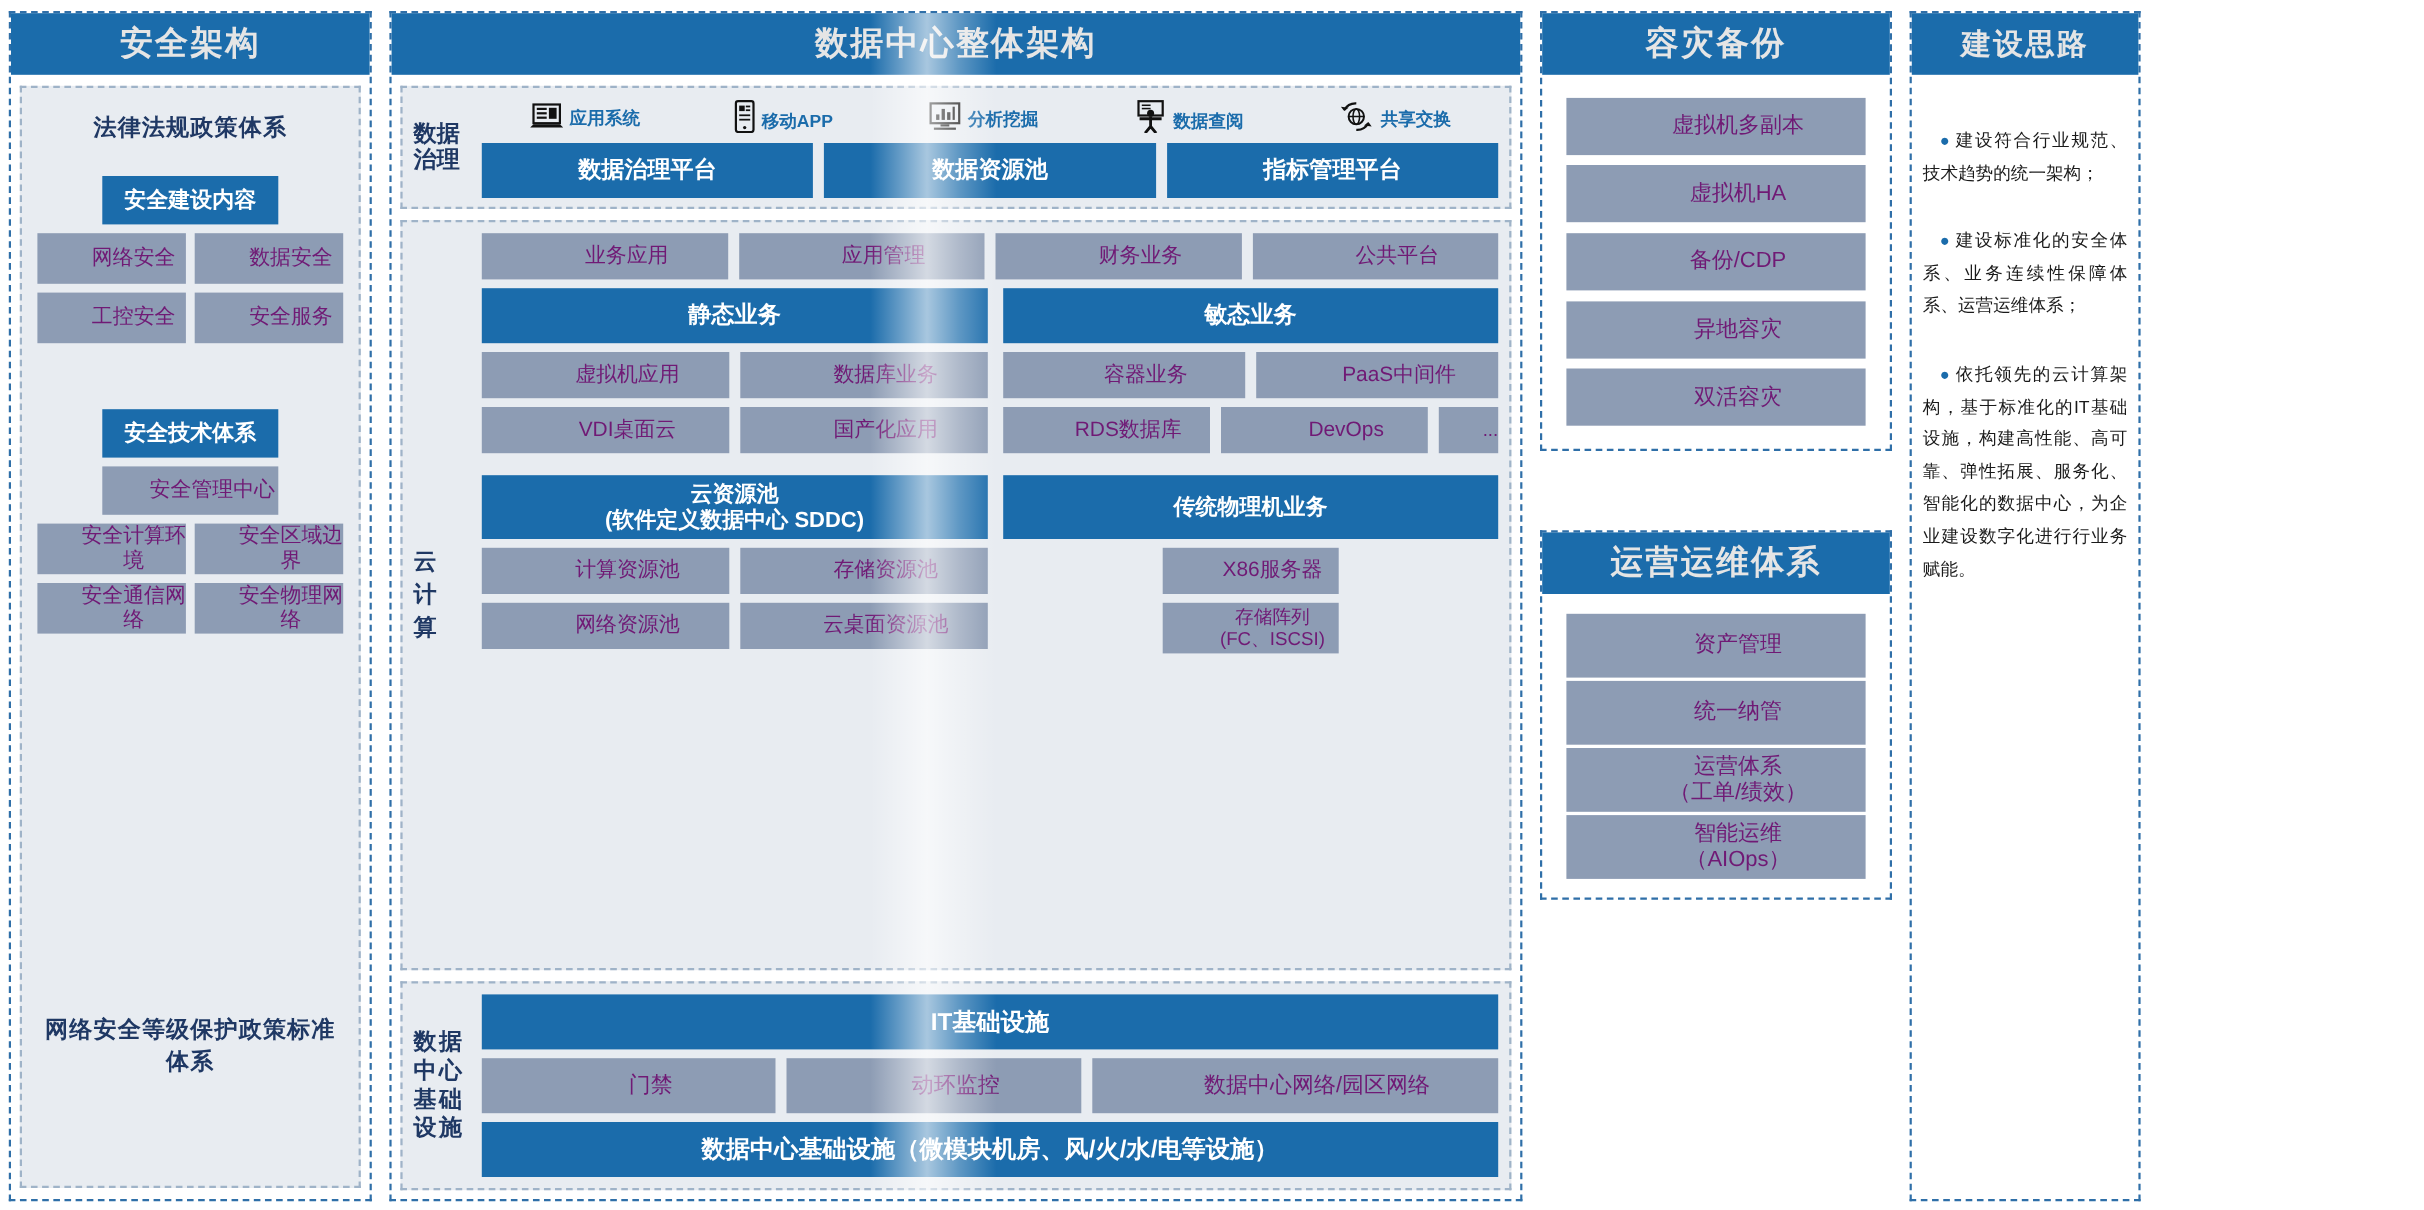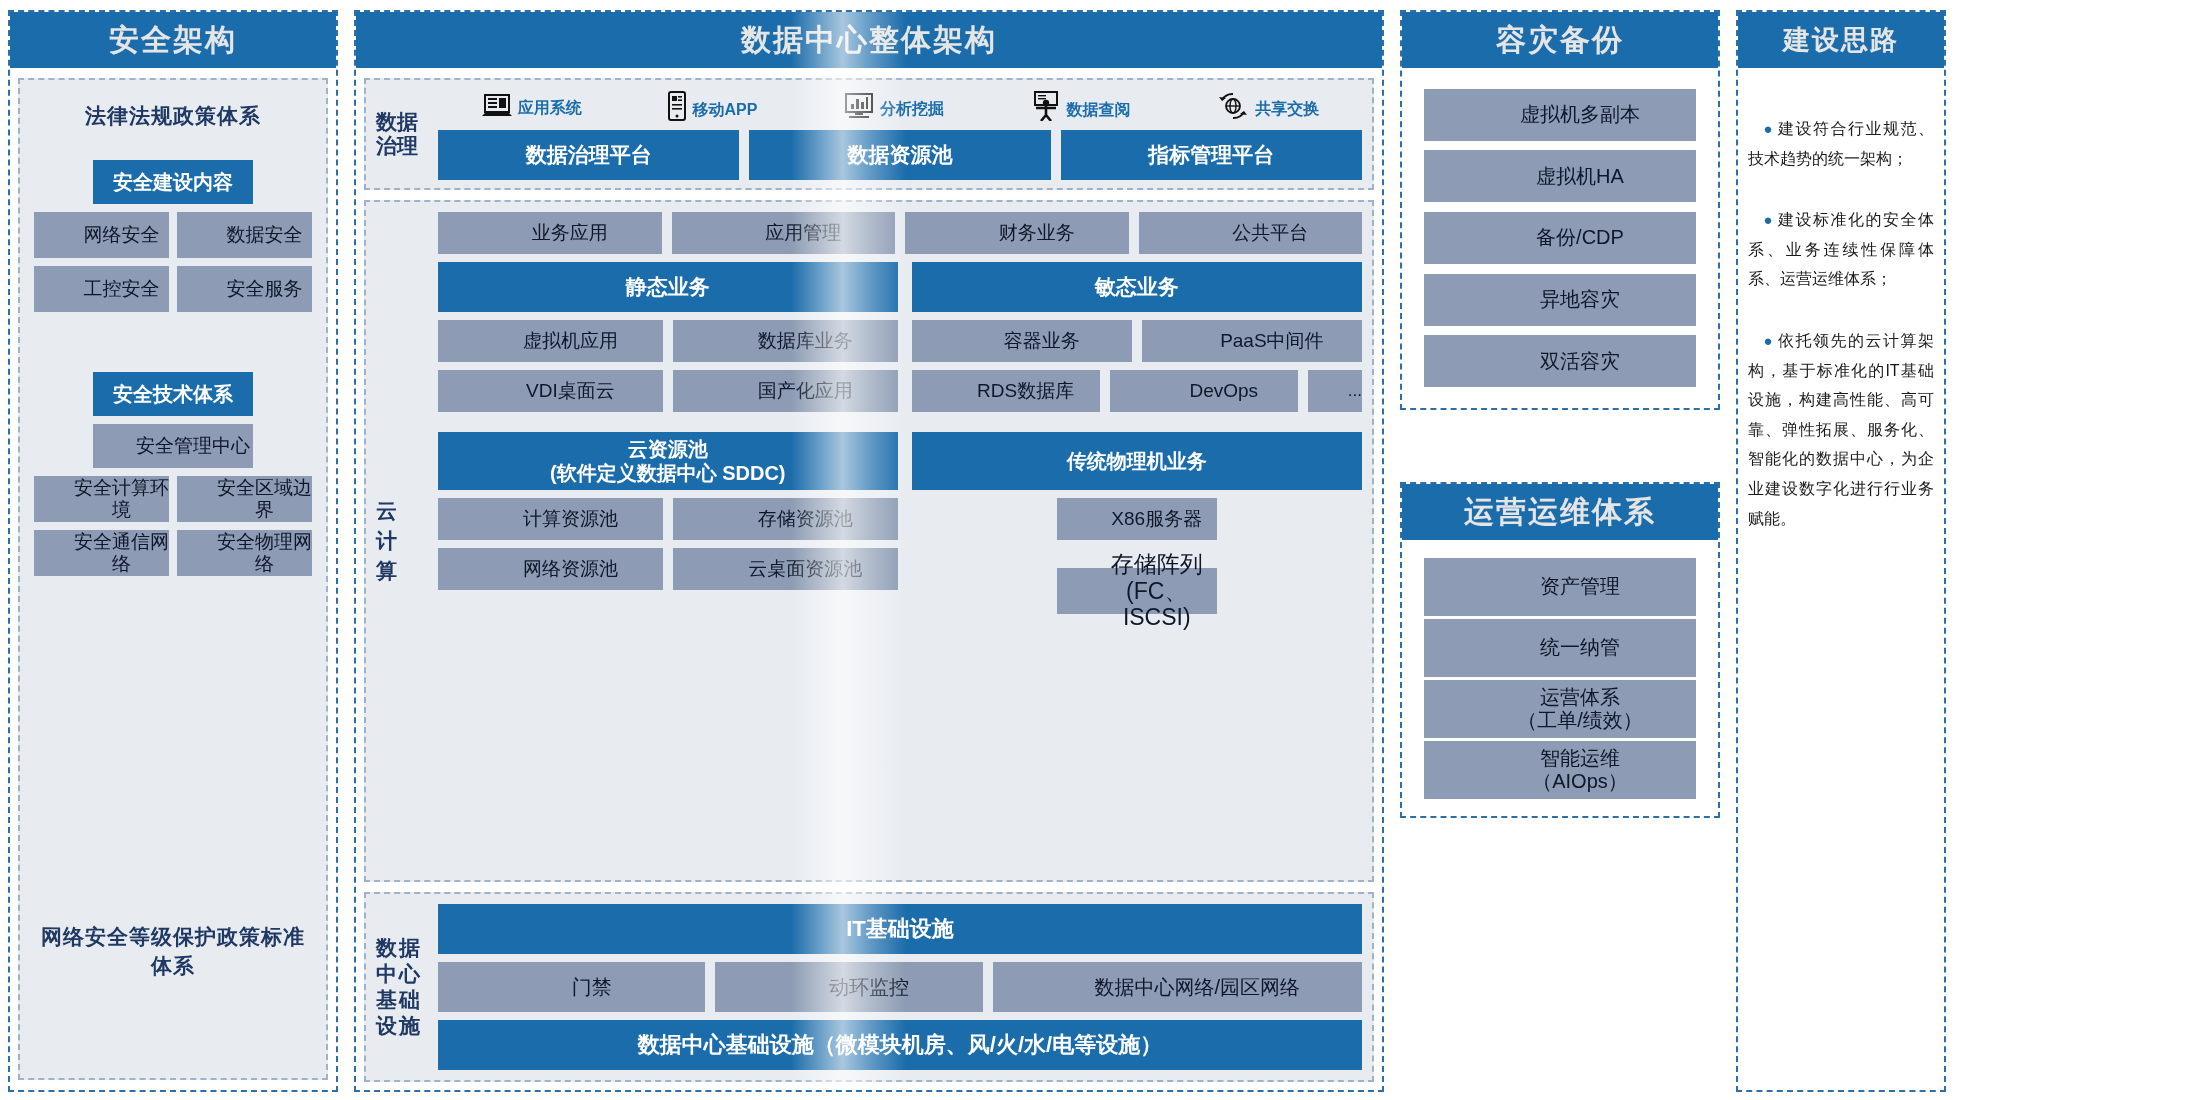--- a/index.html
+++ b/index.html
@@ -16,21 +16,21 @@
     background: #1b6cab;
     color: #e5e5e5;
     font-weight: bold;
     text-align: center;
     letter-spacing: 2px;
   }
   .dashed-outer { border: 2px dashed #2f6fa8; }
   .dashed-inner { border: 2px dashed #9fb3c8; }
   .grey-box {
     background: #8d9cb4;
-    color: #0f172a;
+    color: #701a75;
     display: flex; align-items: center; justify-content: center;
     text-align: center;
     line-height: 1.15;
     padding-left: 40px;
   }
   .blue-box {
     background: #1b6cab;
     color: #ffffff;
     font-weight: bold;
     display: flex; align-items: center; justify-content: center;
@@ -89,21 +89,21 @@
   .cloud-right-col { flex: 1; display: flex; flex-direction: column; gap: 8px; }
   .hdr-blue { height: 50px; font-size: 21px; }
   .row2 { display: flex; gap: 10px; }
   .row2 .grey-box { flex: 1; height: 42px; font-size: 19px; }
   .row2 .grey-box.narrow { flex: 0 0 38px; font-size: 17px; }
   .spacer-sm { height: 4px; }
   .pool-hdr { height: 58px; font-size: 20px; }
   .phys-hdr { height: 58px; font-size: 20px; }
   .phys-stack { display: flex; flex-direction: column; gap: 8px; align-items: center; }
   .phys-stack .grey-box { width: 160px; height: 42px; font-size: 19px; }
-  .phys-stack .grey-box.tall { height: 46px; font-size: 23px; margin-top: 20px; }
+  .phys-stack .grey-box.tall { height: 46px; font-size: 17px; }
 
   
   .infra { height: 190px; padding: 10px 10px; }
   .infra-right { flex: 1; display: flex; flex-direction: column; gap: 8px; }
   .infra-right .blue-box.top { height: 52px; font-size: 22px; }
   .infra-mid { display: flex; gap: 10px; flex: 1; }
   .infra-mid .grey-box { height: 50px; font-size: 20px; }
   .infra-mid .grey-box.m1 { flex: 1; }
   .infra-mid .grey-box.m2 { flex: 1; }
   .infra-mid .grey-box.m3 { flex: 1.45; }

